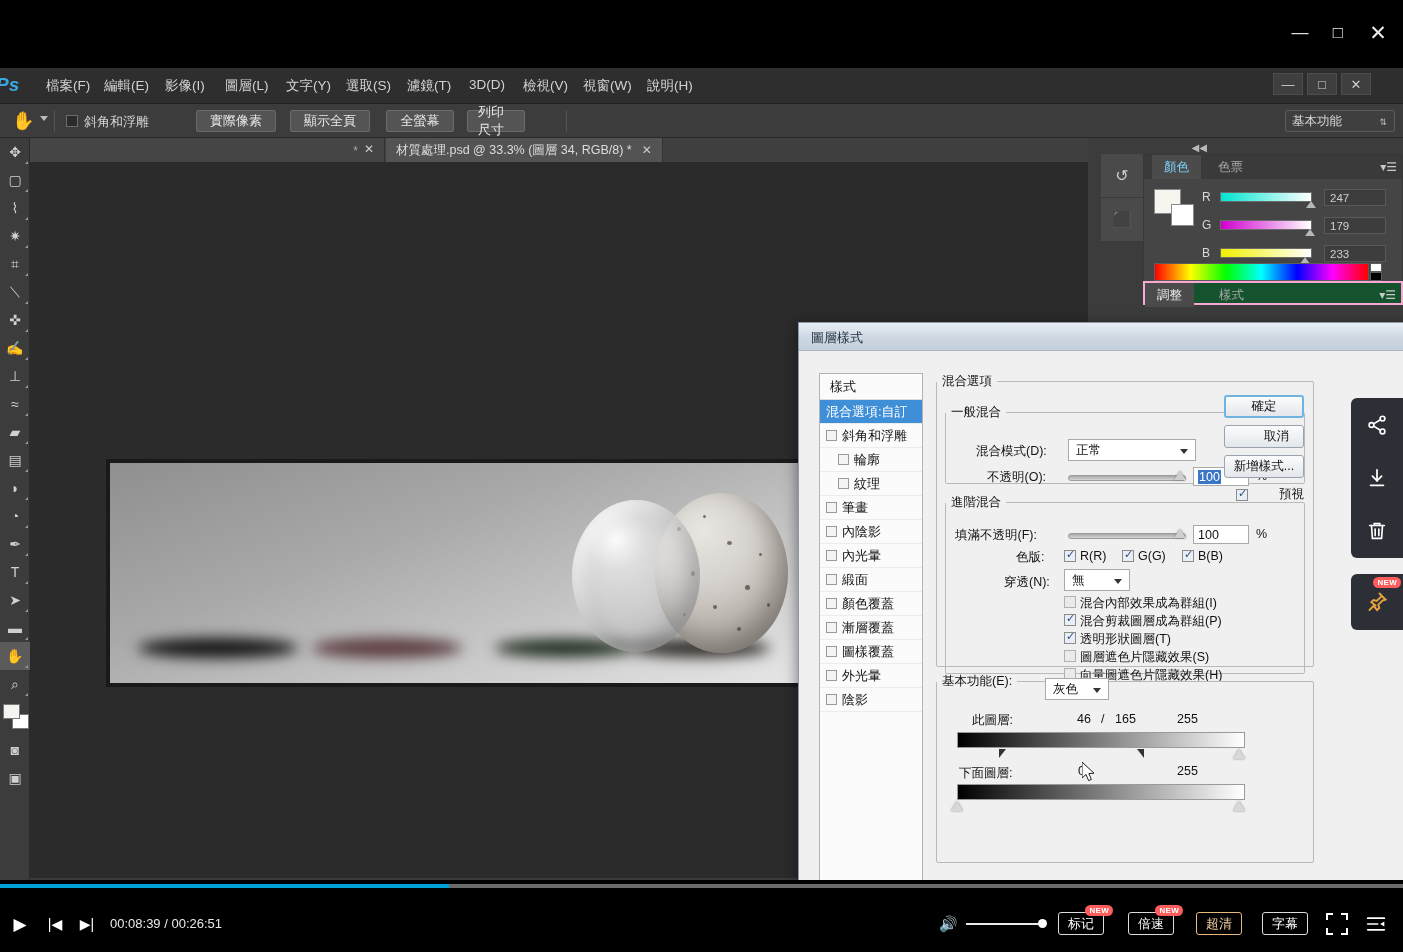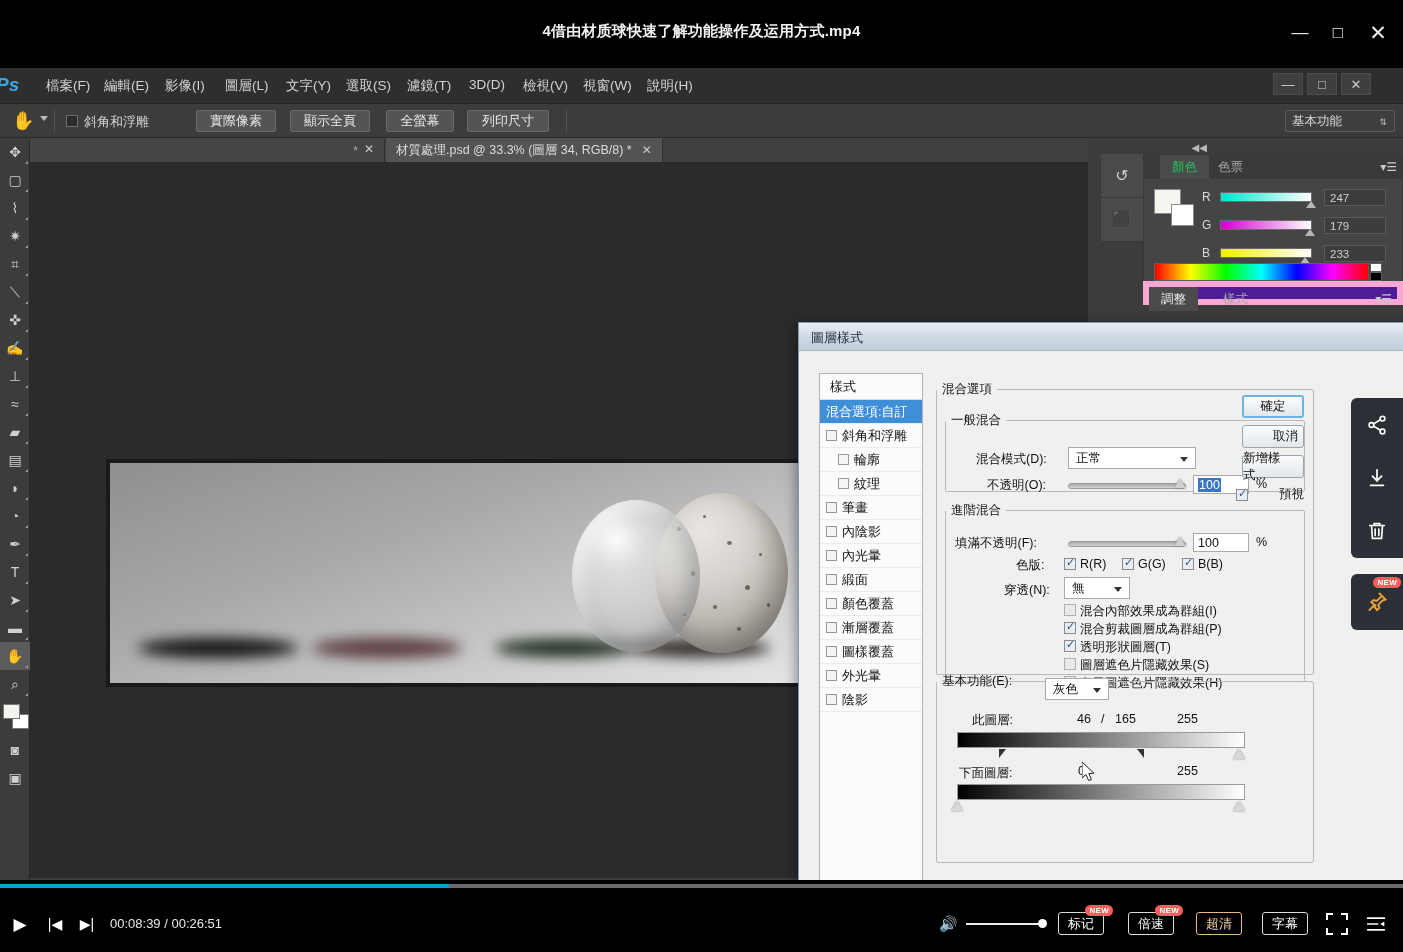--- a/index.html
+++ b/index.html
@@ -108,40 +108,40 @@
   #ps-dock { position:absolute; left:1088px; top:70px; width:315px; height:742px; background:#3c3c3c; }
   #dock-collapse { position:absolute; right:196px; top:4px; color:#b9b9b9; font-size:10px; cursor:pointer; }
   #dock-rail { position:absolute; left:13px; top:16px; width:42px; background:#454545; }
   .rail-item { width:42px; height:44px; background:#4a4a4a; border-bottom:1px solid #3a3a3a;
                display:flex; align-items:center; justify-content:center; color:#cfcfcf; cursor:pointer; }
   #color-panel { position:absolute; left:55px; top:16px; width:260px; background:#454545;
                  border:1px solid #383838; }
   #color-tabs { height:24px; background:#3a3a3a; position:relative; }
   .ctab { position:absolute; top:0; height:24px; padding:0 12px; display:flex; align-items:center;
           font-size:12.5px; cursor:pointer; }
-  #ctab-color { left:16px; background:#4b4b4b; color:#22c55e; }
+  #ctab-color { left:8px; background:#4b4b4b; color:#7dd3fc; }
   #ctab-swatch { left:62px; color:#a8a8a8; }
   #color-menu { position:absolute; right:5px; top:5px; color:#c8c8c8; font-size:12px; cursor:pointer; }
   #color-body { position:relative; height:110px; }
   #fg-swatch { position:absolute; left:10px; top:10px; width:27px; height:25px; background:#f7f5ef; border:1px solid #8a8a8a; }
   #bg-swatch { position:absolute; left:27px; top:25px; width:23px; height:22px; background:#fff; border:1px solid #8a8a8a; }
   .ch-row { position:absolute; left:58px; height:22px; }
   .ch-label { position:absolute; left:0; top:3px; color:#d8d8d8; font-size:12px; }
   .ch-slider { position:absolute; left:18px; top:5px; width:92px; height:10px; border:1px solid #6a6a6a; }
   .ch-thumb { position:absolute; top:14px; width:0;height:0;
               border-left:5px solid transparent;border-right:5px solid transparent;border-bottom:7px solid #b7b7b7; }
   .ch-val { position:absolute; left:122px; top:2px; width:62px; height:17px; background:#3d3d3d;
             border:1px solid #595959; color:#cfcfcf; font-size:11.5px; display:flex;
             align-items:center; padding-left:5px; cursor:text; }
   #spectrum { position:absolute; left:10px; top:84px; width:215px; height:18px; border:1px solid #5d5d5d;
               background:linear-gradient(to right,#ff0000,#ffff00,#00ff00,#00ffff,#0000ff,#ff00ff,#ff0000); }
   #spectrum-w { position:absolute; left:226px; top:84px; width:12px; height:9px; background:#fff; border:1px solid #5d5d5d; }
   #spectrum-k { position:absolute; left:226px; top:93px; width:12px; height:9px; background:#000; border:1px solid #5d5d5d; }
-  #adjust-tabs { position:absolute; left:55px; top:143px; width:260px; height:24px; background:#4c1d95;
-                 border:6px solid #f9a8d4; }
+  #adjust-tabs { position:absolute; left:55px; top:143px; width:260px; height:24px; background:#14532d;
+                 border:2px solid #f9a8d4; }
   #atab-adjust { position:absolute; left:0; top:0; height:24px; padding:0 12px; background:#4b4b4b;
                  color:#eaeaea; font-size:12.5px; display:flex; align-items:center; cursor:pointer; }
   #atab-style { position:absolute; left:62px; top:0; height:24px; padding:0 12px; color:#a8a8a8;
                 font-size:12.5px; display:flex; align-items:center; cursor:pointer; }
   #adjust-menu { position:absolute; right:5px; top:5px; color:#c8c8c8; font-size:12px; cursor:pointer; }
 
   
   #layer-style-dialog { position:absolute; left:798px; top:322px; width:620px; height:561px;
     background:#efefef; border:1px solid #8a9aaa;
     box-shadow:0 3px 14px rgba(0,0,0,.5); }
@@ -157,21 +157,21 @@
   .style-row { height:24px; display:flex; align-items:center; padding-left:6px;
                font-size:13px; color:#111; border-bottom:1px solid #ececec; cursor:pointer; }
   .style-row.sel { background:#3f8fd8; color:#fff; font-weight:normal; }
   .style-row.indent { padding-left:18px; }
   .scb { width:11px; height:11px; border:1px solid #9a9a9a; background:#f4f4f4; margin-right:5px; flex:none; }
 
   #right-col { position:absolute; left:137px; top:22px; width:380px; }
   fieldset.grp { border:1px solid #b9b9b9; border-radius:2px; position:relative; }
   legend.grp-l { font-size:12.5px; color:#111; padding:0 5px; }
 
-  #blend-opts { position:absolute; left:0; top:0; width:378px; height:294px;margin-top:8px; }
+  #blend-opts { position:absolute; left:0; top:0; width:378px; height:294px; }
   #general-blend { position:absolute; left:8px; top:14px; width:360px; height:80px; }
   .lbl { position:absolute; font-size:12.5px; color:#111; }
   .dd { position:absolute; background:#fff; border:1px solid #a9a9a9; height:22px;
         display:flex; align-items:center; padding-left:7px; font-size:12.5px; color:#111; cursor:pointer; }
   .dd-caret { position:absolute; right:7px; top:9px; width:0;height:0;
               border-left:4px solid transparent;border-right:4px solid transparent;border-top:5px solid #333; }
   .sl-track { position:absolute; height:6px; background:linear-gradient(to bottom,#a8a8a8,#d4d4d4);
               border:1px solid #9c9c9c; border-radius:3px; cursor:pointer; }
   .sl-thumb { position:absolute; width:0;height:0;
               border-left:6px solid transparent;border-right:6px solid transparent;border-bottom:9px solid #cfcfcf;
@@ -193,21 +193,21 @@
   .grad-bw { background:linear-gradient(to right,#000,#fff); }
   .rng-arrow-l { position:absolute; width:0;height:0;
                  border-top:9px solid #333; border-right:7px solid transparent; cursor:pointer; }
   .rng-arrow-r { position:absolute; width:0;height:0;
                  border-top:9px solid #333; border-left:7px solid transparent; cursor:pointer; }
   .rng-end { position:absolute; width:13px; height:11px; cursor:pointer; }
   .rng-end::before { content:""; position:absolute; left:0; top:0; width:0;height:0;
                      border-left:6px solid transparent;border-right:6px solid transparent;border-bottom:10px solid #d8d8d8;
                      filter:drop-shadow(0 0 1px #8a8a8a); }
 
-  .dlg-btn { position:absolute; right:12px; width:62px; height:23px; border-radius:3px;
+  .dlg-btn { position:absolute; right:12px; width:80px; height:23px; border-radius:3px;
              background:linear-gradient(to bottom,#fbfcfd,#e3e7eb); border:1px solid #9aa4ae;
              font-size:12.5px; color:#111; display:flex; align-items:center; justify-content:center; cursor:pointer; }
   #btn-ok { top:22px; border:2px solid #6fb3e0; }
   #btn-cancel { top:52px;padding-left:25px; }
   #btn-newstyle { top:82px; }
   #cb-preview { position:absolute; right:68px; top:116px; width:12px; height:12px;
                 border:1px solid #8c8c8c; background:#e9eef6; cursor:pointer; }
   #cb-preview::after { content:"✓"; position:absolute; left:1px; top:-3px; font-size:11px; color:#2d4f80; }
   #lbl-preview { position:absolute; right:12px; top:113px; font-size:12.5px; color:#111; }
 
@@ -242,21 +242,20 @@
             padding:0 9px; cursor:pointer; }
   .pb-btn.hl { border-color:#e8b97a; color:#f3d2a3; }
   #btn-fullscreen { left:1326px; top:33px; width:22px; height:22px; }
   #btn-playlist { left:1364px; top:33px; width:24px; height:22px; font-size:15px; }
   .fs-corner { position:absolute; width:7px; height:7px; border:2px solid #fff; }
 </style>
 </head>
 <body>
 
 <div id="player-titlebar">
-  <div id="player-title">4借由材质球快速了解功能操作及运用方式.mp4</div>
   <div class="wc" id="wc-min">—</div>
   <div class="wc" id="wc-max">□</div>
   <div class="wc" id="wc-close">✕</div>
 </div>
 
 <div id="ps-app">
 
   <div id="ps-menubar">
     <div id="ps-logo">Ps</div>
     <div class="menu-item" style="left:40px">檔案(F)</div>
@@ -277,21 +276,21 @@
 
   <div id="ps-optionsbar">
     <div id="hand-tool">✋</div>
     <div id="hand-caret"></div>
     <div class="opt-sep" style="left:54px"></div>
     <div id="scroll-all-check"></div>
     <div id="scroll-all-label">斜角和浮雕</div>
     <div class="opt-btn" style="left:196px;width:80px">實際像素</div>
     <div class="opt-btn" style="left:290px;width:80px">顯示全頁</div>
     <div class="opt-btn" style="left:386px;width:68px">全螢幕</div>
-    <div class="opt-btn" style="left:467px;width:82px">列印尺寸</div>
+    <div class="opt-btn" style="left:467px;width:58px">列印尺寸</div>
     <div class="opt-sep" style="left:566px"></div>
     <div id="workspace-select">
       <span>基本功能</span>
       <span id="workspace-caret">⇅</span>
     </div>
   </div>
 
   <div id="ps-tabbar">
     <div id="tab-blank">
       <span id="tab-blank-dot">*</span>

